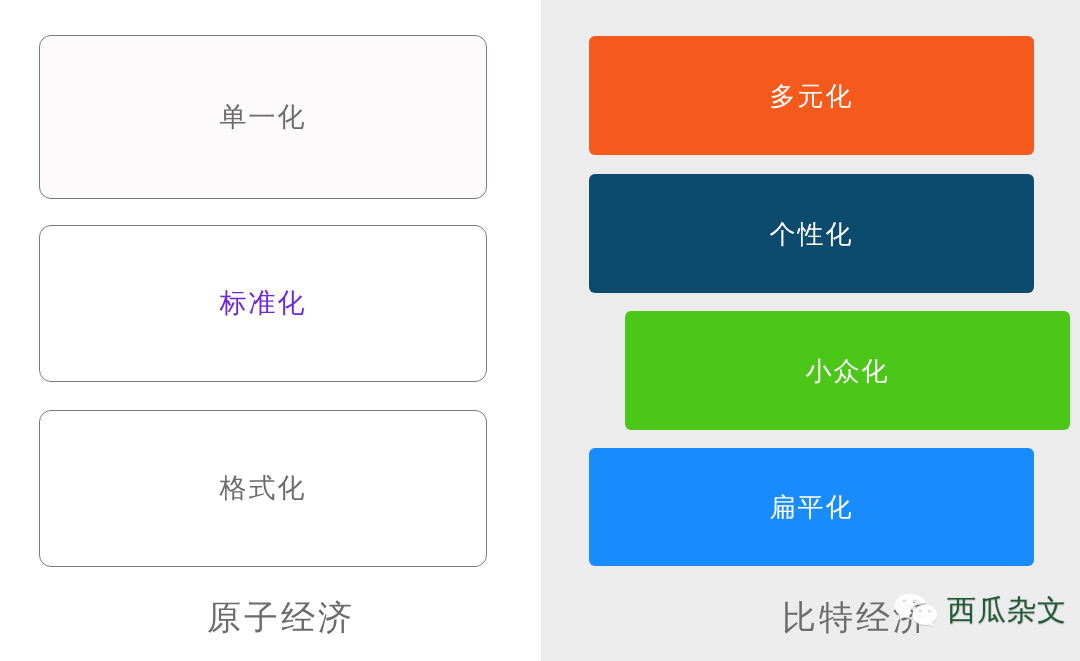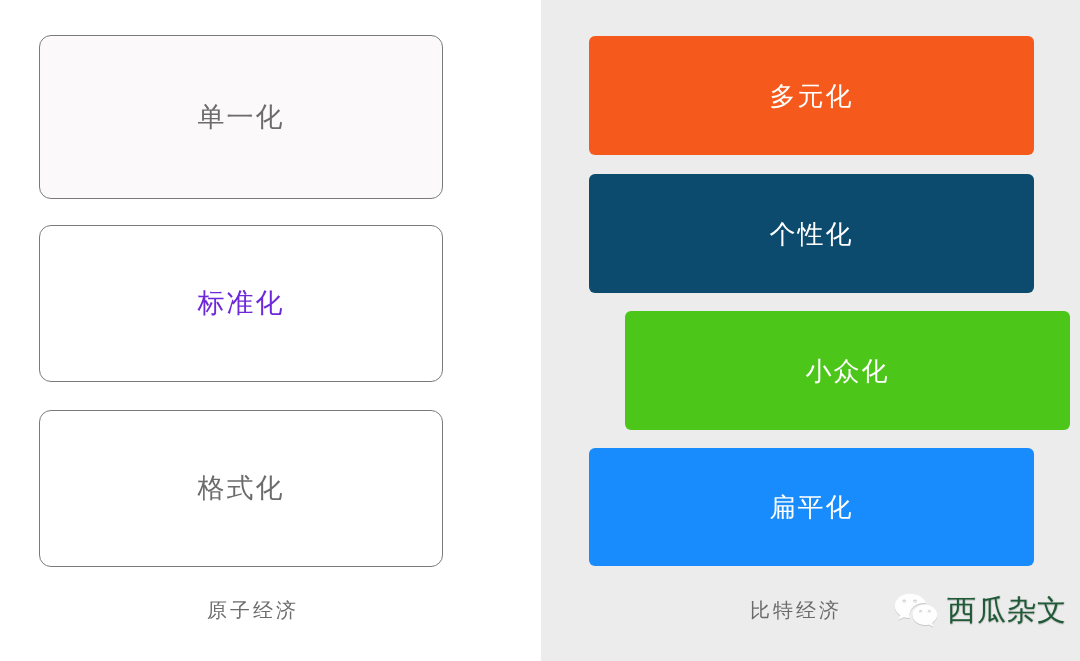--- a/index.html
+++ b/index.html
@@ -33,21 +33,21 @@
   #panel-right {
     left: 541px;
     width: 539px;
     background: #ececec;
   }
 
   
   .card-outline {
     position: absolute;
     left: 39px;
-    width: 404px;
+    width: 448px;
     box-sizing: border-box;
     border: 1.6px solid #7a7a7a;
     border-radius: 12px;
     background: #ffffff;
     display: flex;
     align-items: center;
     justify-content: center;
   }
   .card-outline.tinted {
     background: #fcf9fb;
@@ -83,21 +83,21 @@
   }
 
   #card-duoyuanhua  { top: 36px;  height: 119px; }
   #card-gexinghua   { top: 174px; height: 119px; }
   #card-xiaozhonghua{ top: 311px; height: 119px; }
   #card-bianpinghua { top: 448px; height: 118px; }
 
   
   .caption {
     position: absolute;
-    font-size: 20px;
+    font-size: 34px;
     color: #6b6b6b;
     letter-spacing: 3px;
     line-height: 1;
     white-space: nowrap;
   }
   #caption-left  { left: 207px; top: 600px; }
   #caption-right { left: 209px; top: 600px; }
 
   
   #watermark {
@@ -156,21 +156,21 @@
     </div>
 
     <div class="card-filled" id="card-xiaozhonghua" style="background: rgb(77, 198, 26); margin-left: 36px;">
       <span class="card-label" style="color: rgb(255, 255, 255);">小众化</span>
     </div>
 
     <div class="card-filled" id="card-bianpinghua" style="background: rgb(25, 140, 253);">
       <span class="card-label" style="color: rgb(255, 255, 255);">扁平化</span>
     </div>
 
-    <div class="caption" id="caption-right" style="color: rgb(107, 107, 107);">比特经济</div>
+    <div class="caption" id="caption-right" style="color: rgb(107, 107, 107); margin-left: 32px;">比特经济</div>
 
     <div id="watermark">
       <svg class="wm-logo" viewBox="0 0 48 38">
         <path fill="#ffffff" d="M17.2 1.2C8.1 1.2 0.8 7.2 0.8 14.5c0 4.1 2.3 7.8 5.9 10.2l-1.6 5 5.6-2.9c1.9 0.6 4 0.9 6.1 0.9h0.6c-0.3-1-0.5-2.1-0.5-3.2 0-7.3 7.2-13.2 16.1-13.2 0.6 0 1.1 0 1.7 0.1C33 5.3 25.9 1.2 17.2 1.2z M11.2 11.6c-1.1 0-2-0.9-2-2s0.9-2 2-2 2 0.9 2 2-0.9 2-2 2z M23 11.6c-1.1 0-2-0.9-2-2s0.9-2 2-2 2 0.9 2 2-0.9 2-2 2z"></path>
         <path fill="#ffffff" d="M47.2 24.3c0-6.1-6.1-11.1-13.6-11.1S20 18.2 20 24.3s6.1 11.1 13.6 11.1c1.6 0 3.1-0.2 4.5-0.6l4.8 2.5-1.4-4.2C44.8 31 47.2 27.9 47.2 24.3z M29 22.3c-0.9 0-1.7-0.8-1.7-1.7s0.8-1.7 1.7-1.7 1.7 0.8 1.7 1.7-0.8 1.7-1.7 1.7z M38.4 22.3c-0.9 0-1.7-0.8-1.7-1.7s0.8-1.7 1.7-1.7 1.7 0.8 1.7 1.7-0.8 1.7-1.7 1.7z"></path>
       </svg>
       <span class="wm-text" style="color: #14532d;">西瓜杂文</span>
     </div>
   </div>
 

